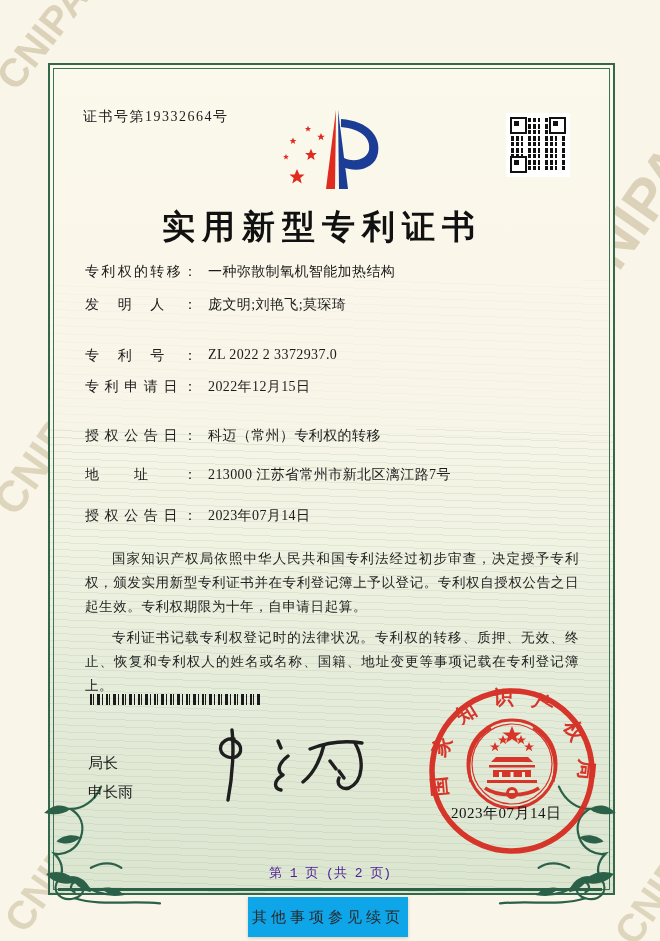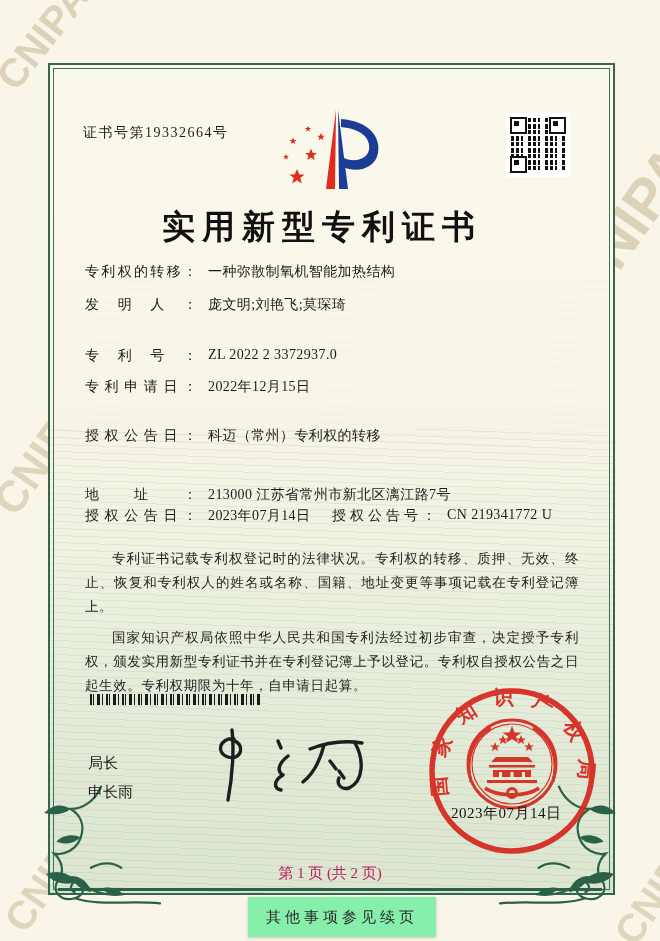--- a/index.html
+++ b/index.html
@@ -31,21 +31,21 @@
     background:repeating-linear-gradient(2deg,rgba(105,150,115,.13) 0 1px,rgba(0,0,0,0) 1px 7px);
   }
   .waves-top{
     position:absolute;left:0;right:0;top:26%;height:20%;
     background:repeating-linear-gradient(2deg,rgba(140,160,130,.05) 0 1px,rgba(0,0,0,0) 1px 8px);
   }
   .bottom-rule{position:absolute;left:58px;top:888px;width:544px;height:3px;background:#2b6148;}
   .ornament{position:absolute;width:132px;height:128px;}
   .ornament.right{transform:scaleX(-1);}
   
-  .cert-no{position:absolute;left:83px;top:124px;font-size:14px;letter-spacing:1.5px;color:#1d1d1d;}
+  .cert-no{position:absolute;left:83px;top:108px;font-size:14px;letter-spacing:1.5px;color:#1d1d1d;}
   .title{
     position:absolute;left:0;right:16px;top:205px;text-align:center;
     font-size:33px;font-weight:700;letter-spacing:7px;color:#111;
   }
   
   .qr{position:absolute;left:506px;top:113px;width:64px;height:64px;background:#fff;}
   .qr-noise{
     position:absolute;left:5px;top:5px;right:5px;bottom:5px;
     background-image:
       repeating-linear-gradient(0deg,#fff 0 2px,rgba(0,0,0,0) 2px 6px,#fff 6px 7px,rgba(0,0,0,0) 7px 12px),
@@ -68,24 +68,24 @@
   
   .barcode{position:absolute;left:90px;top:694px;width:170px;height:11px;
     background:repeating-linear-gradient(90deg,#1a1a1a 0 2px,rgba(0,0,0,0) 2px 3px,#1a1a1a 3px 4px,rgba(0,0,0,0) 4px 7px,#1a1a1a 7px 10px,rgba(0,0,0,0) 10px 12px,#1a1a1a 12px 13px,rgba(0,0,0,0) 13px 16px);}
   .officer{position:absolute;left:88px;top:748px;font-family:"Liberation Sans","DejaVu Sans",sans-serif;
     font-size:15px;color:#1b1b1b;line-height:29px;}
   .sig{position:absolute;left:182px;top:726px;}
   
   .seal{position:absolute;left:427px;top:686px;opacity:.93;}
   .seal-date{position:absolute;left:451px;top:804px;width:130px;font-size:15px;color:#141414;letter-spacing:.5px;}
   
-  .page-no{position:absolute;left:0;right:0;top:864px;text-align:center;font-size:15px;color:#be185d;}
+  .page-no{position:absolute;left:0;right:0;top:864px;text-align:center;font-size:13px;color:#4c1d95;font-family:Liberation Mono, monospace;}
   .tab{
-    position:absolute;left:248px;top:897px;width:188px;height:40px;
-    background:#86efac;box-shadow:0 1px 3px rgba(90,80,50,.25);
+    position:absolute;left:248px;top:897px;width:160px;height:40px;
+    background:#0ea5e9;box-shadow:0 1px 3px rgba(90,80,50,.25);
     display:flex;align-items:center;justify-content:center;
     font-size:15px;letter-spacing:4px;color:#2a2a2a;
   }
 </style>
 </head>
 <body>
 
 <span class="wm" style="left:-18px;top:14px;font-size:40px;opacity:.55;transform:rotate(-52deg);">CNIPA</span>
 <span class="wm" style="left:305px;top:92px;font-size:38px;opacity:.28;transform:rotate(-52deg);">CNIPA</span>
 <span class="wm" style="left:540px;top:190px;font-size:58px;opacity:.55;transform:rotate(-55deg);">CNIPA</span>
@@ -179,33 +179,30 @@
 </div>
 <div class="frow" style="top:347px">
   <span class="flabel">专利号：</span><span class="fval">ZL 2022 2 3372937.0</span>
 </div>
 <div class="frow" style="top:378px">
   <span class="flabel">专利申请日：</span><span class="fval">2022年12月15日</span>
 </div>
 <div class="frow" style="top:427px">
   <span class="flabel">授权公告日：</span><span class="fval">科迈（常州）专利权的转移</span>
 </div>
-<div class="frow" style="top:486px">
+<div class="frow" style="top:466px">
   <span class="flabel">地址：</span><span class="fval">213000 江苏省常州市新北区漓江路7号</span>
 </div>
 <div class="frow" style="top:507px">
   <span class="flabel">授权公告日：</span><span class="fval">2023年07月14日</span>
-  <span class="fpair2">
-    <span class="flabel">授权公告号：</span><span class="fval">CN 219341772 U</span>
-  </span>
 </div>
 
 <div class="paras">
+  <p>国家知识产权局依照中华人民共和国专利法经过初步审查，决定授予专利权，颁发实用新型专利证书并在专利登记簿上予以登记。专利权自授权公告之日起生效。专利权期限为十年，自申请日起算。</p>
   <p>专利证书记载专利权登记时的法律状况。专利权的转移、质押、无效、终止、恢复和专利权人的姓名或名称、国籍、地址变更等事项记载在专利登记簿上。</p>
-  <p>国家知识产权局依照中华人民共和国专利法经过初步审查，决定授予专利权，颁发实用新型专利证书并在专利登记簿上予以登记。专利权自授权公告之日起生效。专利权期限为十年，自申请日起算。</p>
 </div>
 
 <div class="barcode"></div>
 
 <div class="officer">
   <div>局长</div>
   <div>申长雨</div>
 </div>
 
 <svg class="sig" width="215" height="78" viewBox="0 0 215 78">

